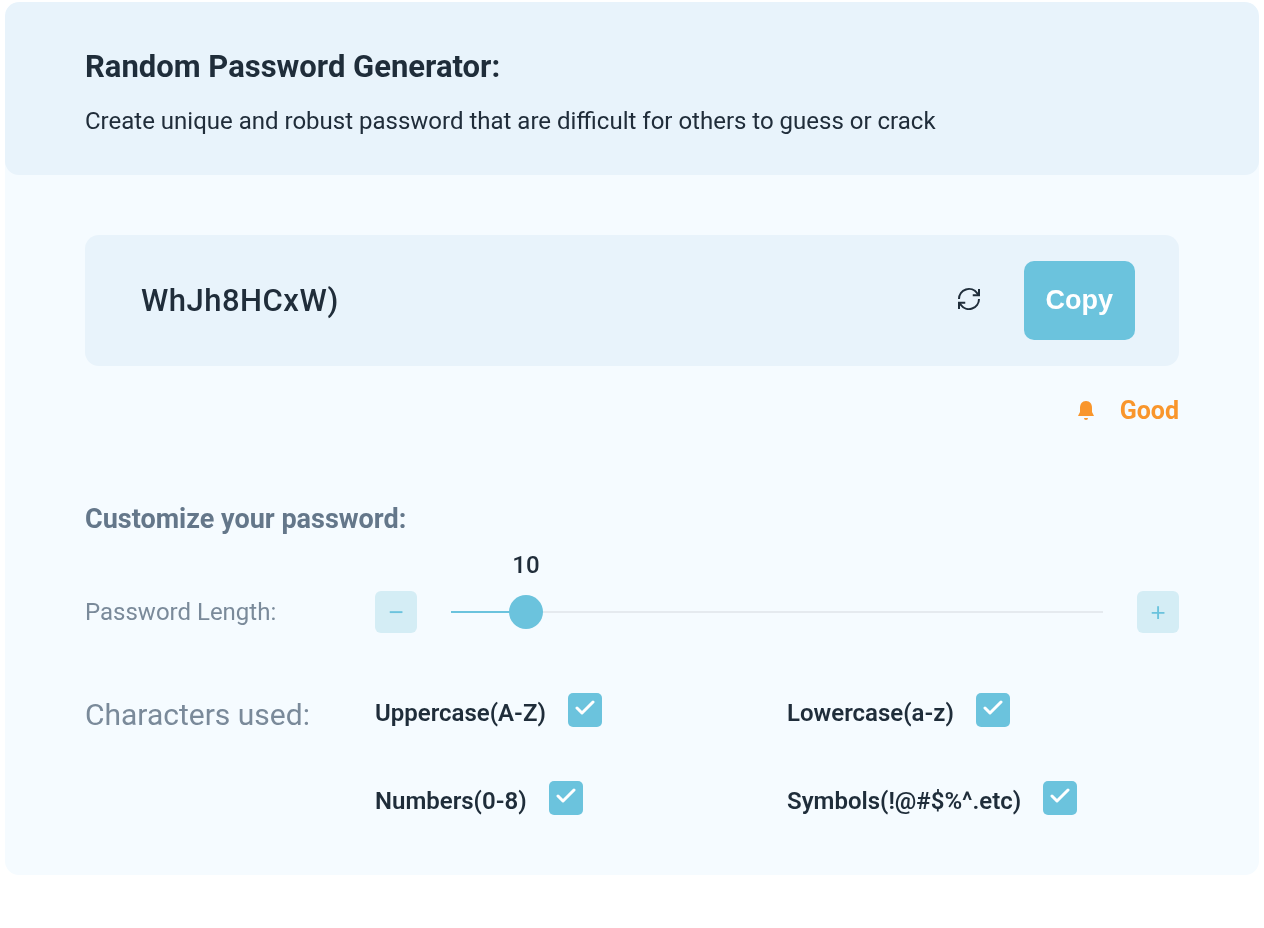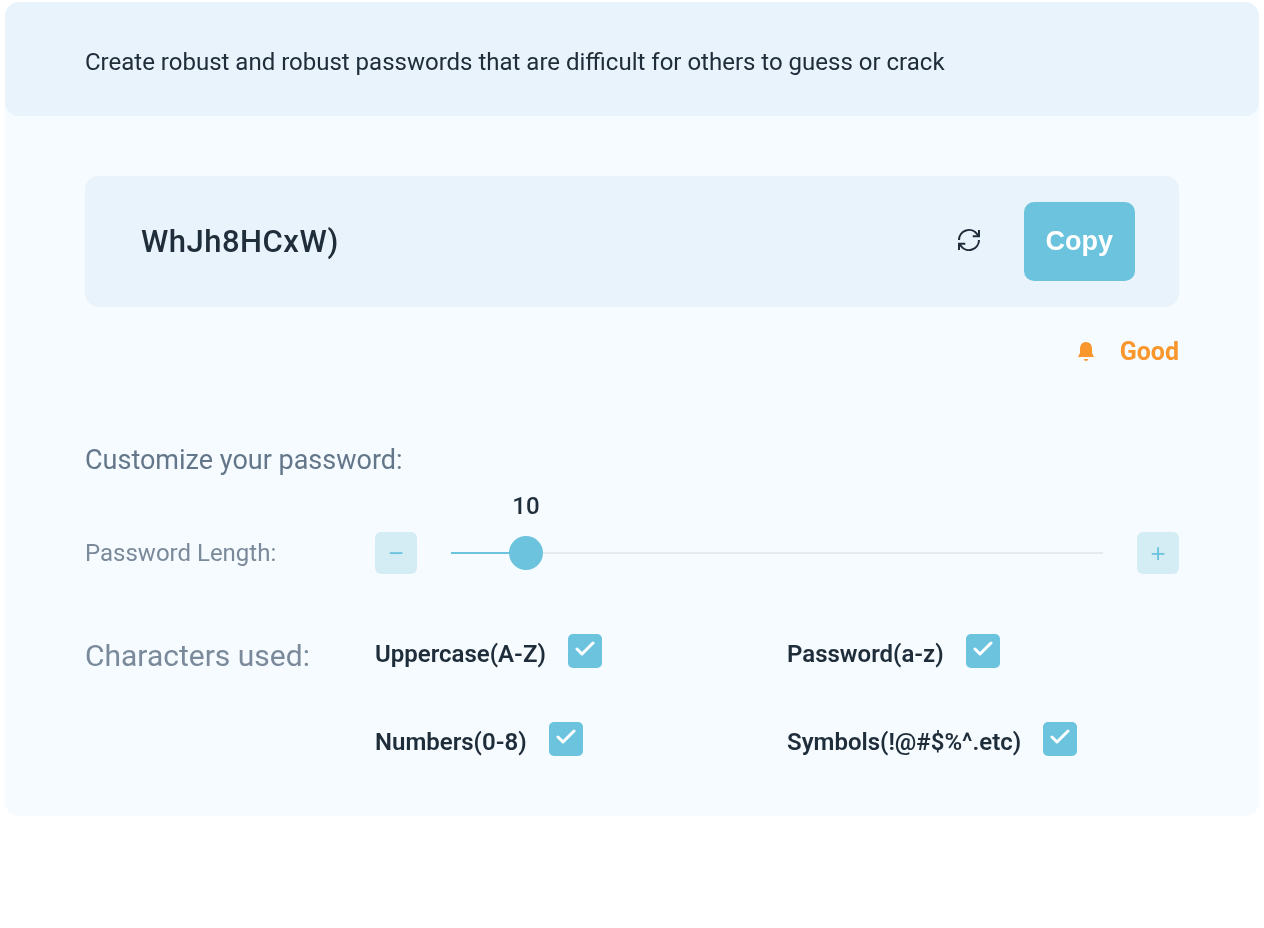--- a/index.html
+++ b/index.html
@@ -99,21 +99,21 @@
     .strength-label {
       font-size: 25px;
       font-weight: 700;
       color: #f9962c;
     }
     .customize-section {
       margin-top: 78px;
     }
     .customize-title {
       font-size: 27px;
-      font-weight: 400;
+      font-weight: 700;
       color: #64778a;
       margin-bottom: 56px;
     }
     .length-row {
       display: flex;
       align-items: center;
       position: relative;
     }
     .length-label {
       font-size: 24px;
@@ -223,21 +223,22 @@
     .checkbox svg {
       width: 20px;
       height: 16px;
     }
   </style>
 </head>
 <body>
 
 <div class="container">
   <div class="header">
-    <p class="subtitle">Create robust and robust passwords that are difficult for others to guess or crack</p>
+    <h1 class="title">Random Password Generator:</h1>
+    <p class="subtitle">Create unique and robust password that are difficult for others to guess or crack</p>
   </div>
 
   <div class="content">
     <div class="password-box">
       <div class="password-value">WhJh8HCxW)</div>
       <button class="refresh-btn">
         <span>
           <svg viewBox="0 0 24 24" fill="none" stroke="#1f2d3a" stroke-width="1.6">
             <path d="M4 12a8 8 0 0 1 14.5-4.7L20 9"></path>
             <path d="M20 4v5h-5"></path>
@@ -286,21 +287,21 @@
             <span class="char-option-label">Uppercase(A-Z)</span>
             <div class="checkbox">
               <span>
                 <svg viewBox="0 0 20 16" fill="none" stroke="#fff" stroke-width="3" stroke-linecap="round" stroke-linejoin="round">
                     <polyline points="2,8 7,13 18,2"></polyline>
                   </svg>
               </span>
             </div>
           </div>
           <div class="char-option">
-            <span class="char-option-label">Password(a-z)</span>
+            <span class="char-option-label">Lowercase(a-z)</span>
             <div class="checkbox">
               <span>
                 <svg viewBox="0 0 20 16" fill="none" stroke="#fff" stroke-width="3" stroke-linecap="round" stroke-linejoin="round">
                     <polyline points="2,8 7,13 18,2"></polyline>
                   </svg>
               </span>
             </div>
           </div>
           <div class="char-option">
             <span class="char-option-label">Numbers(0-8)</span>

